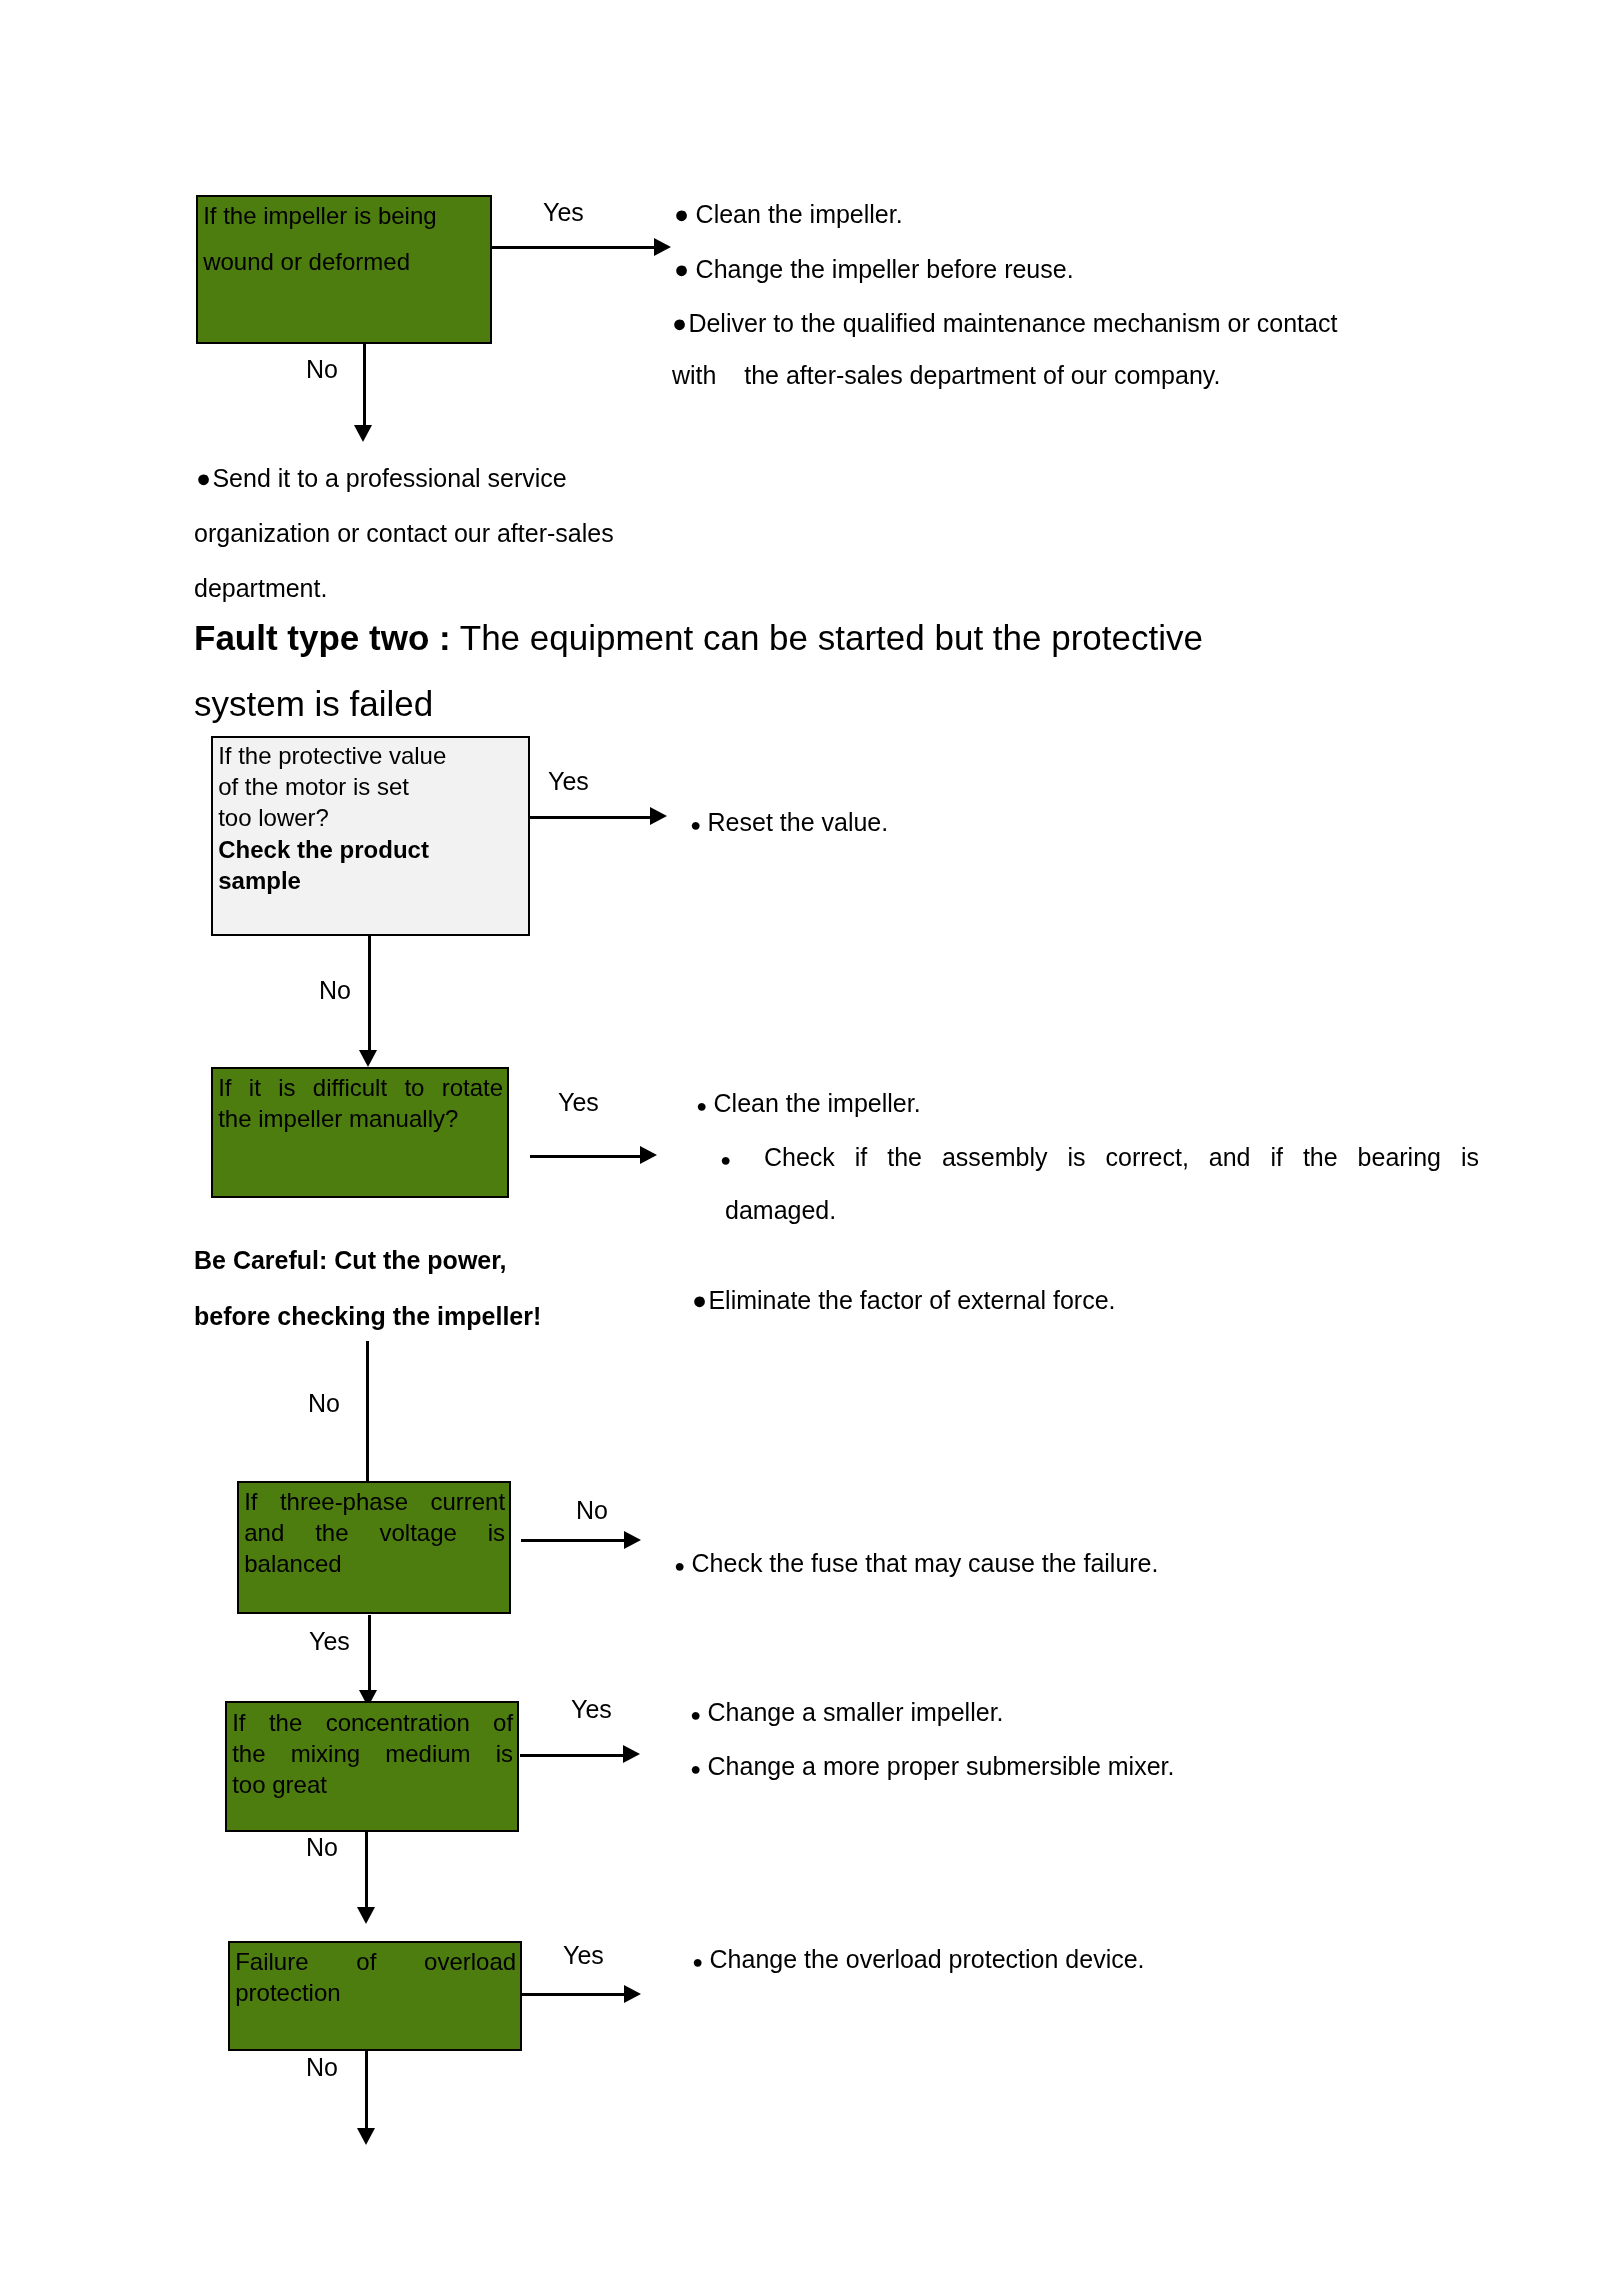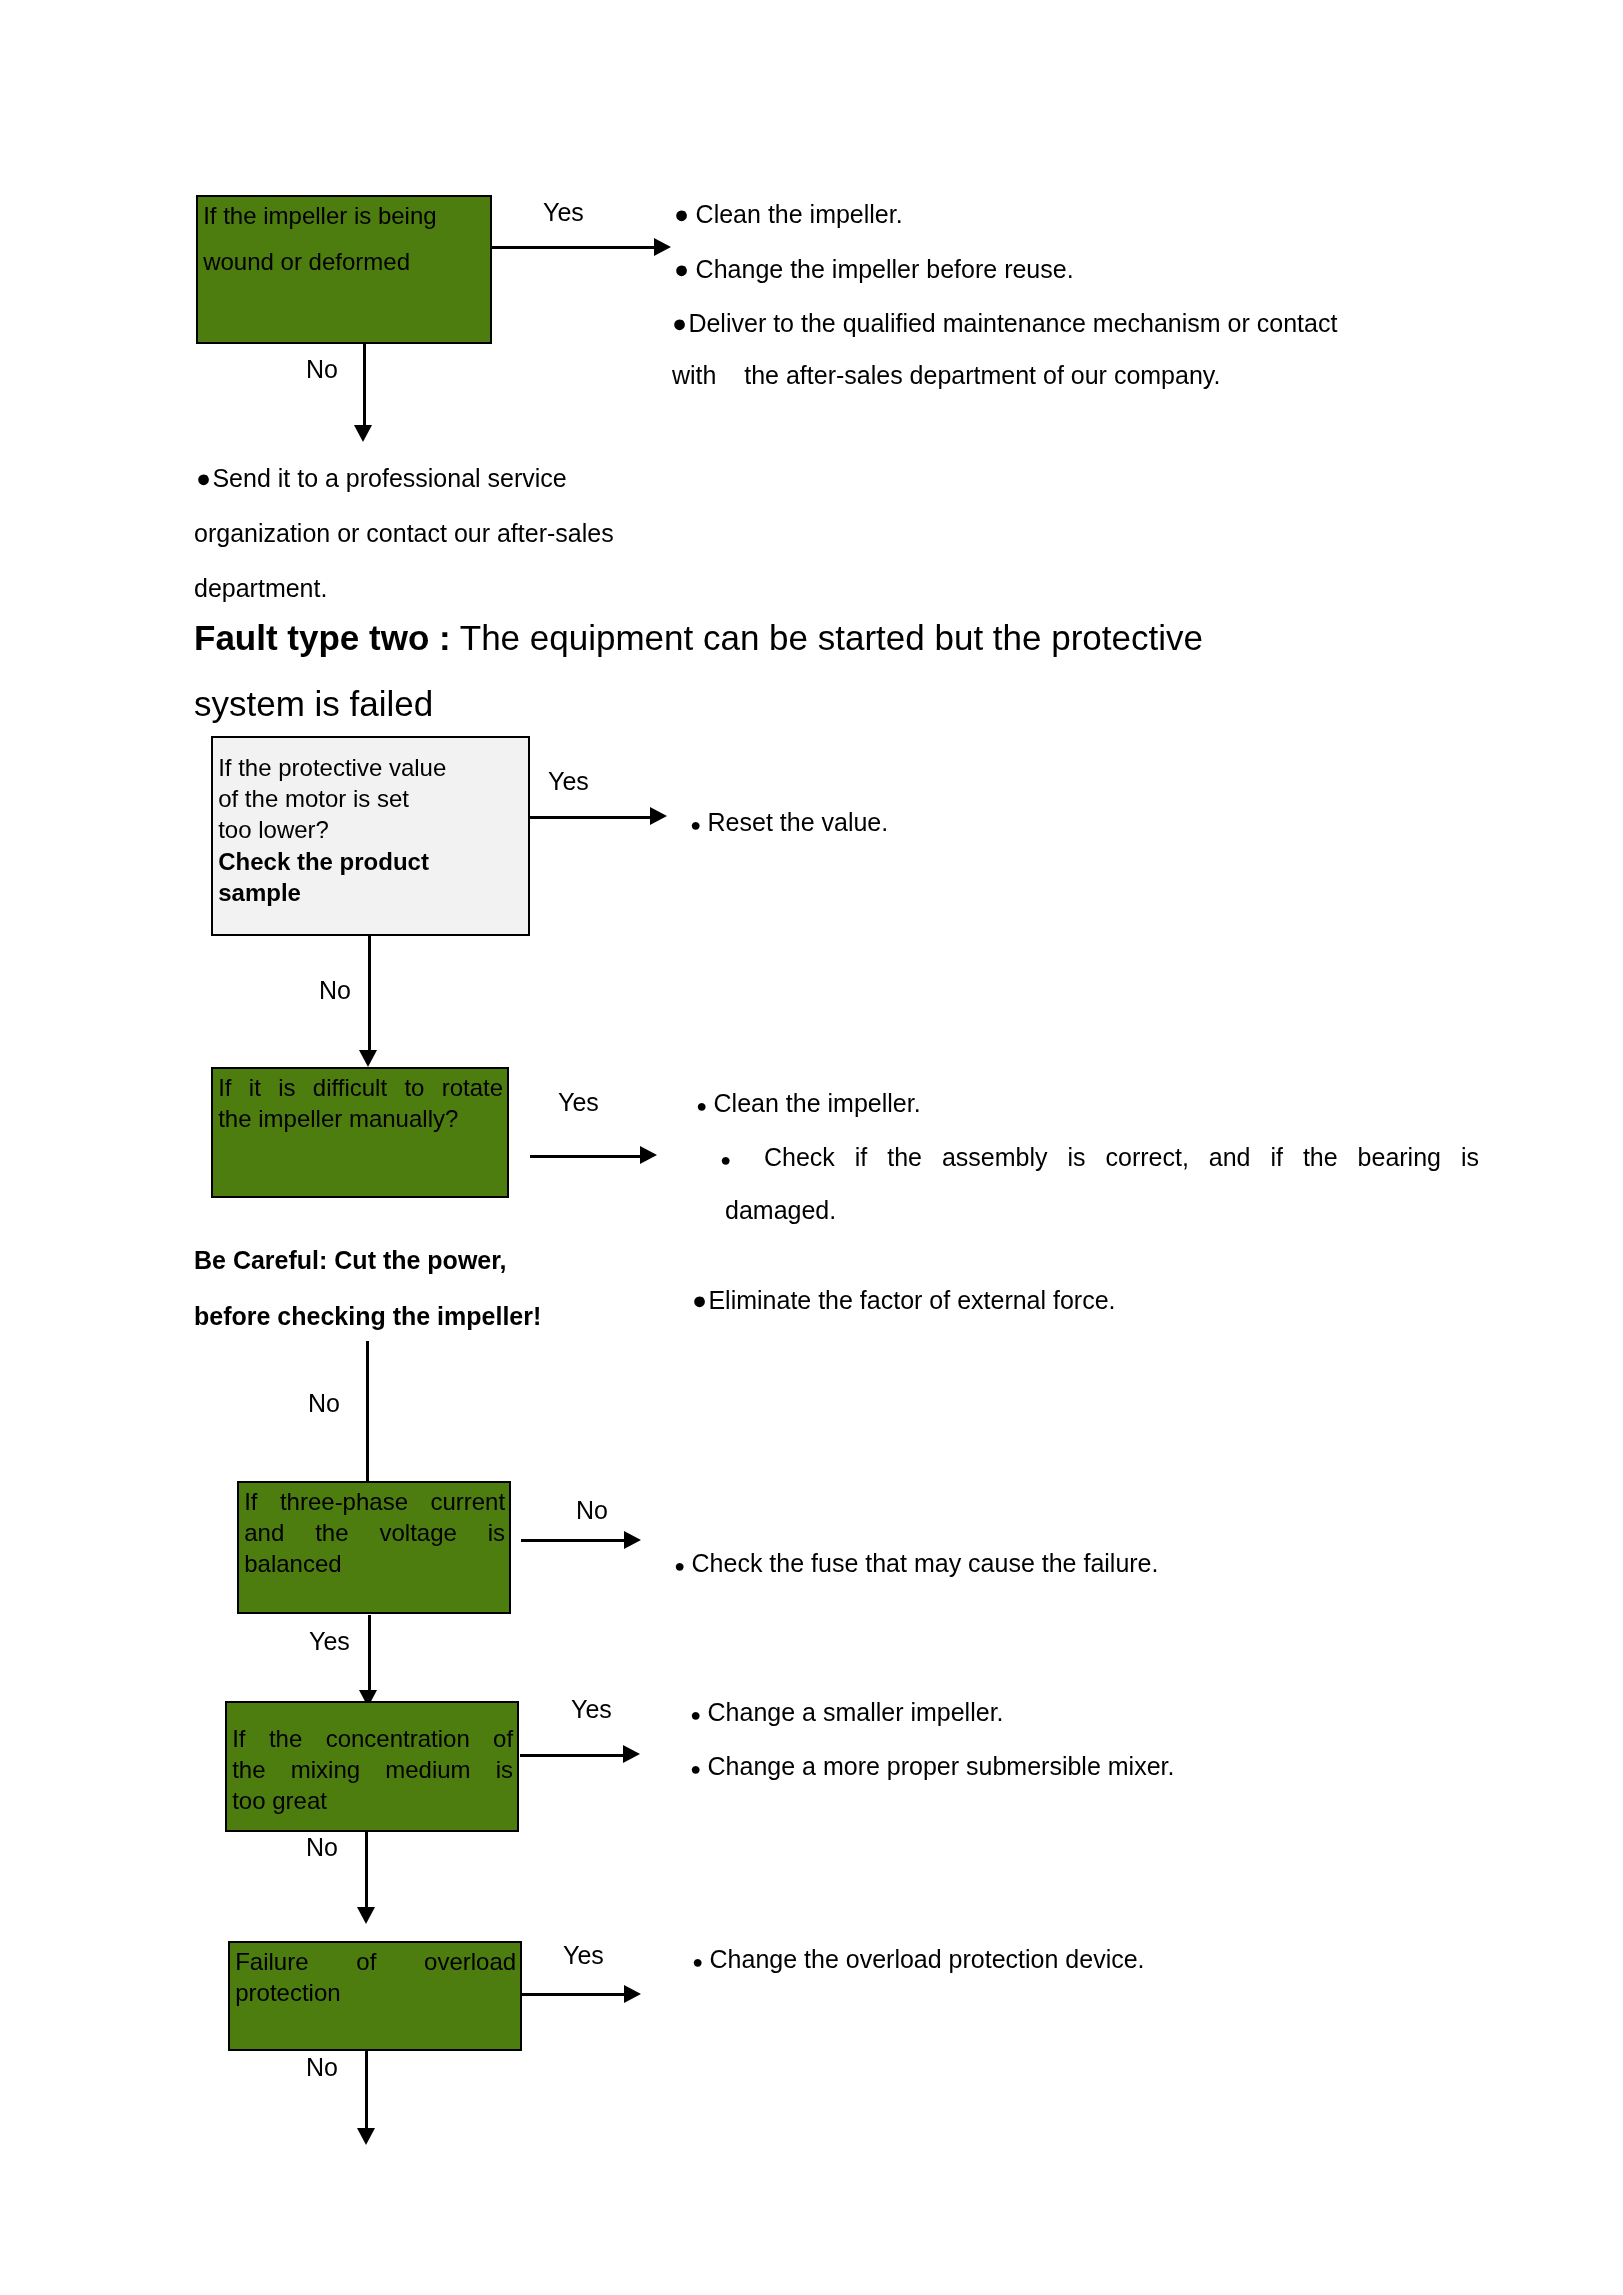--- a/index.html
+++ b/index.html
@@ -134,21 +134,21 @@
   </div>
   <div class="body-text" style="left:194px; top:513px;">organization or contact our after-sales</div>
   <div class="body-text" style="left:194px; top:568px;">department.</div>
 
   <div class="heading" style="left:194px; top:615px;">
     <span class="b">Fault type two :</span><span style="white-space:pre;"> The equipment can be started but the protective</span>
   </div>
   <div class="heading" style="left:194px; top:681px;">system is failed</div>
 
   <div class="flowbox shaded" style="left:211px; top:736px; width:319px; height:200px;">
-    <div class="inner" style="padding-top:14px;">
+    <div class="inner" style="padding-top:2px;">
       <div>If the protective value</div>
       <div>of the motor is set</div>
       <div>too lower?</div>
       <div class="bold">Check the product</div>
       <div class="bold">sample</div>
     </div>
   </div>
 
   <div class="edge-label" style="left:548px; top:769px;">Yes</div>
   <div class="hline" style="left:530px; top:816px; width:121px;"></div>
@@ -207,21 +207,21 @@
 
   <div class="bullet-row" style="left:674px; top:1543px;">
     <span class="dot" style="font-size:18.3px;">●</span><span>Check the fuse that may cause the failure.</span>
   </div>
 
   <div class="edge-label" style="left:309px; top:1629px;">Yes</div>
   <div class="vline" style="left:368px; top:1615px; height:75px;"></div>
   <div class="arrow-down" style="left:359px; top:1690px;"></div>
 
   <div class="flowbox" style="left:225px; top:1701px; width:294px; height:131px;">
-    <div class="inner" style="padding-top:20px;">
+    <div class="inner" style="padding-top:4px;">
       <div class="just">If the concentration of</div>
       <div class="just">the mixing medium is</div>
       <div>too great</div>
     </div>
   </div>
 
   <div class="edge-label" style="left:571px; top:1697px;">Yes</div>
   <div class="hline" style="left:520px; top:1754px; width:105px;"></div>
   <div class="arrow-right" style="left:623px; top:1745px;"></div>
 

